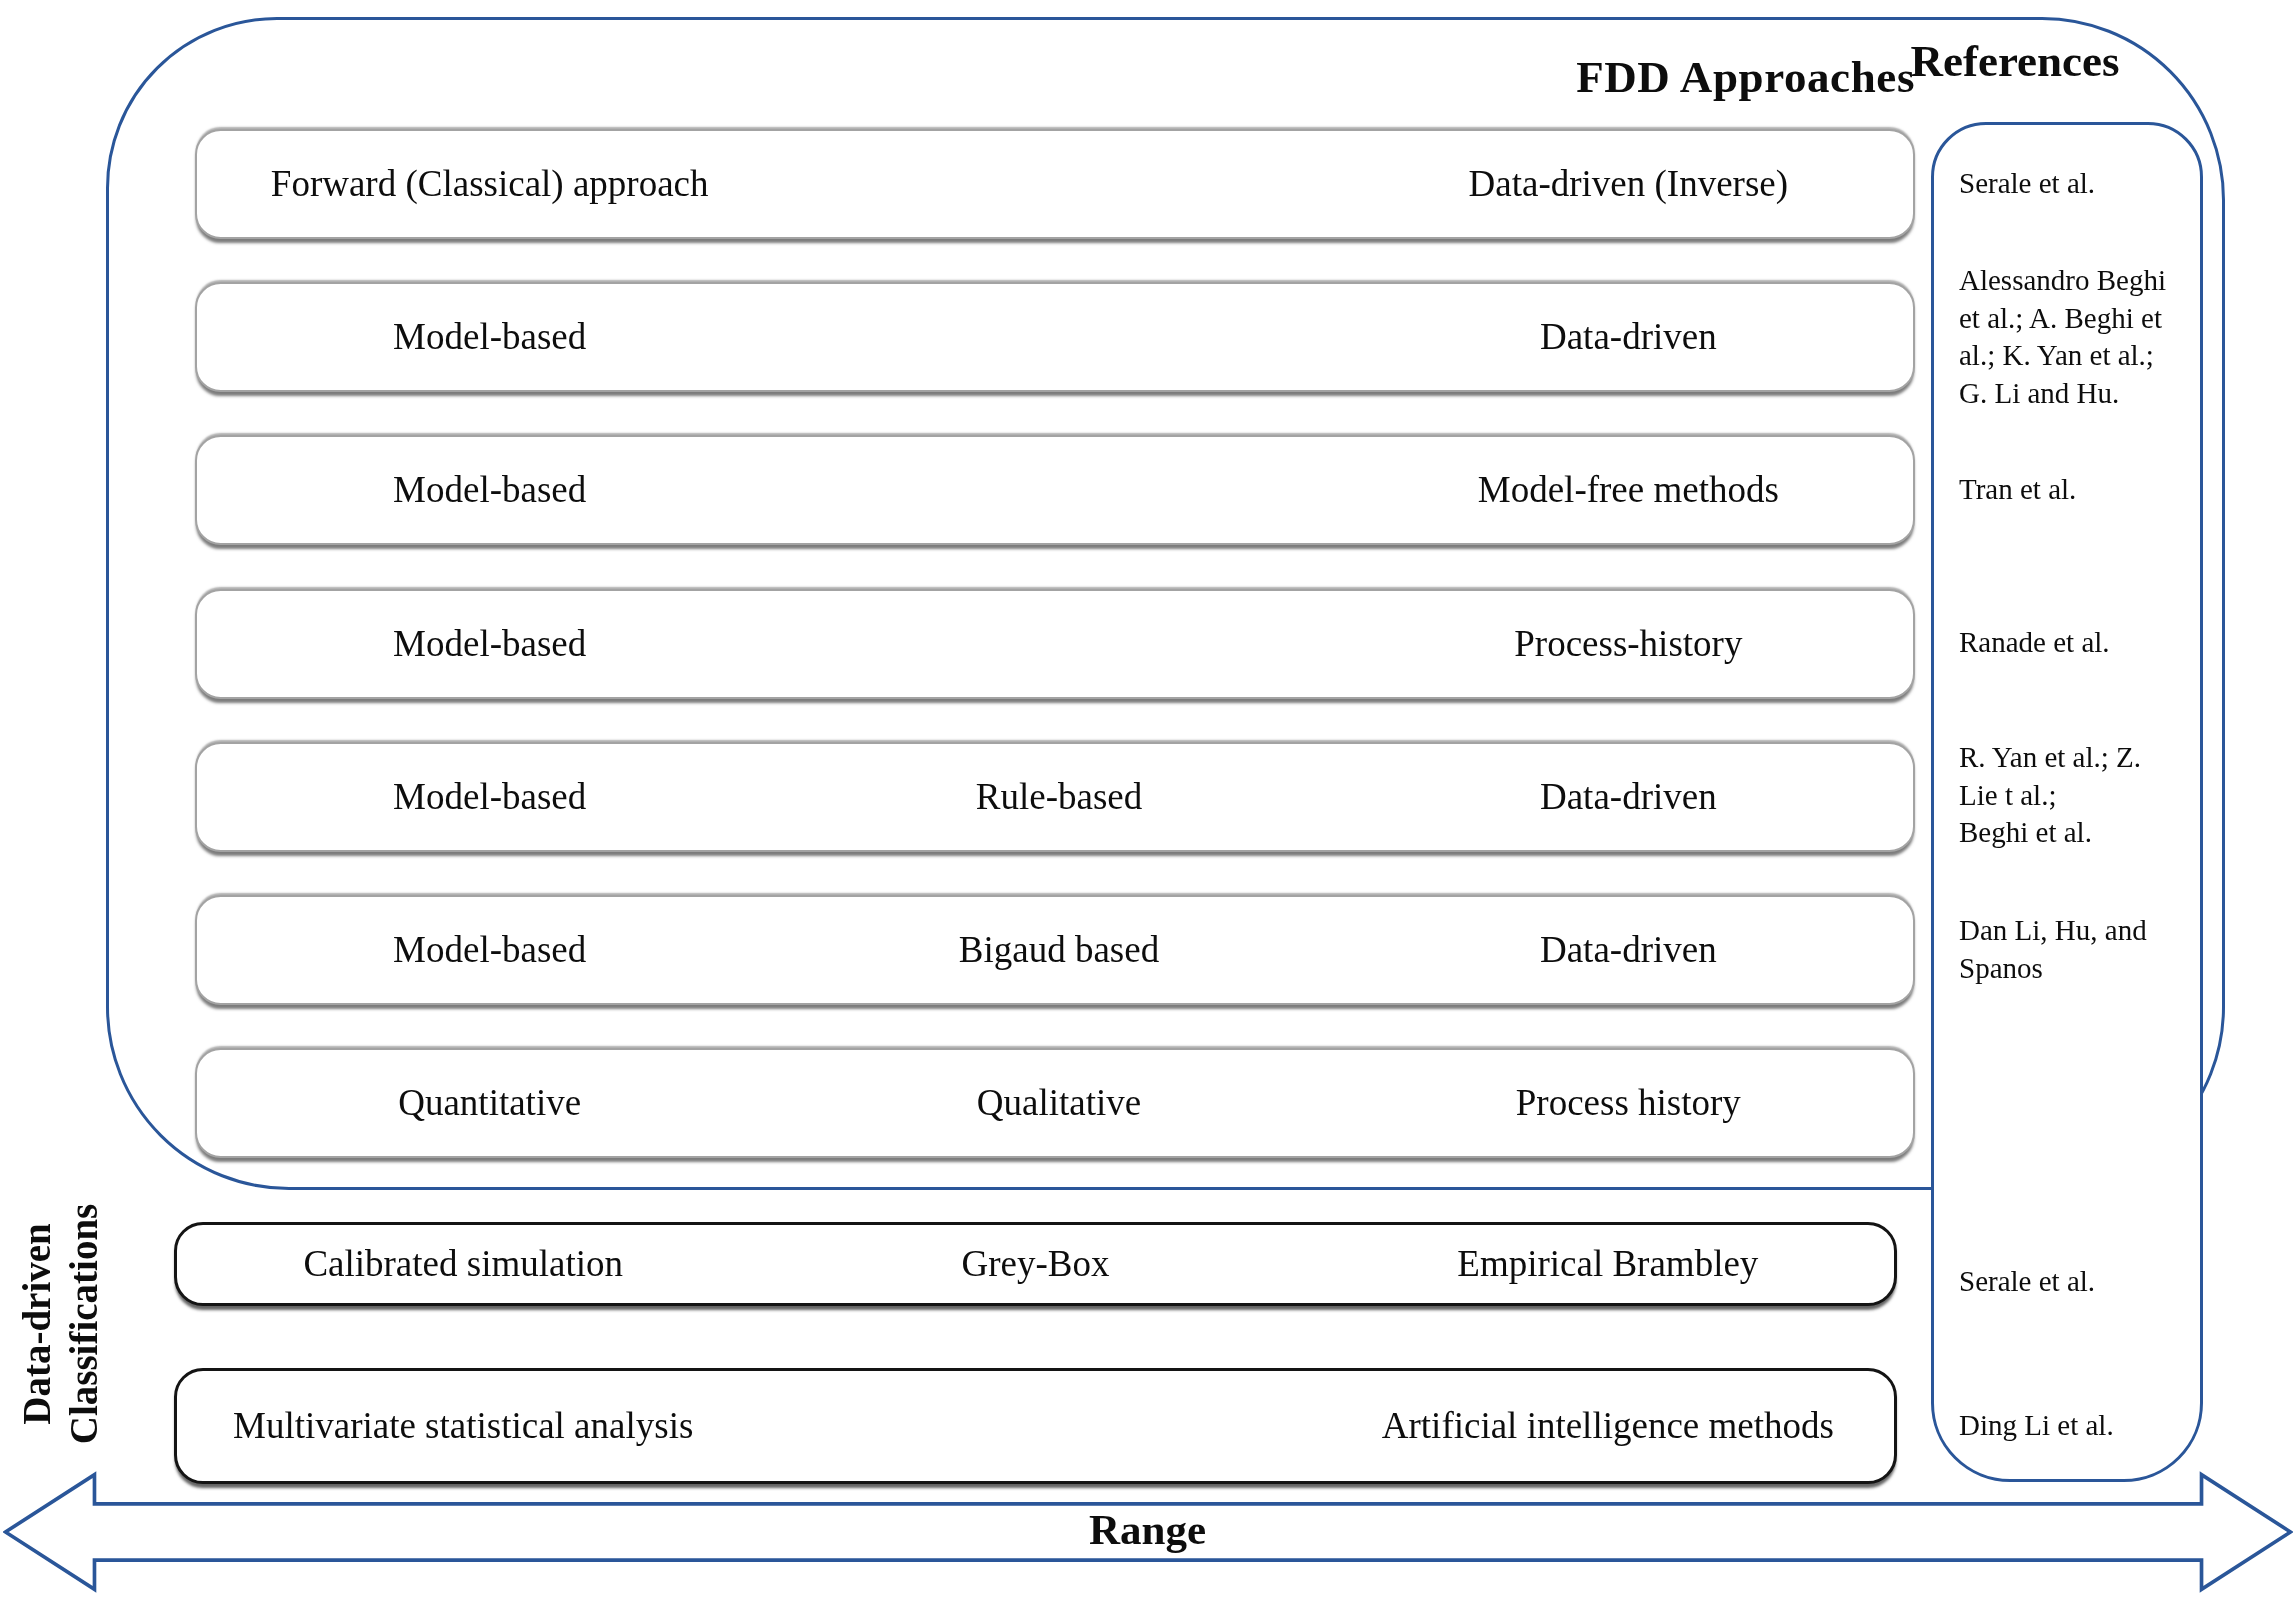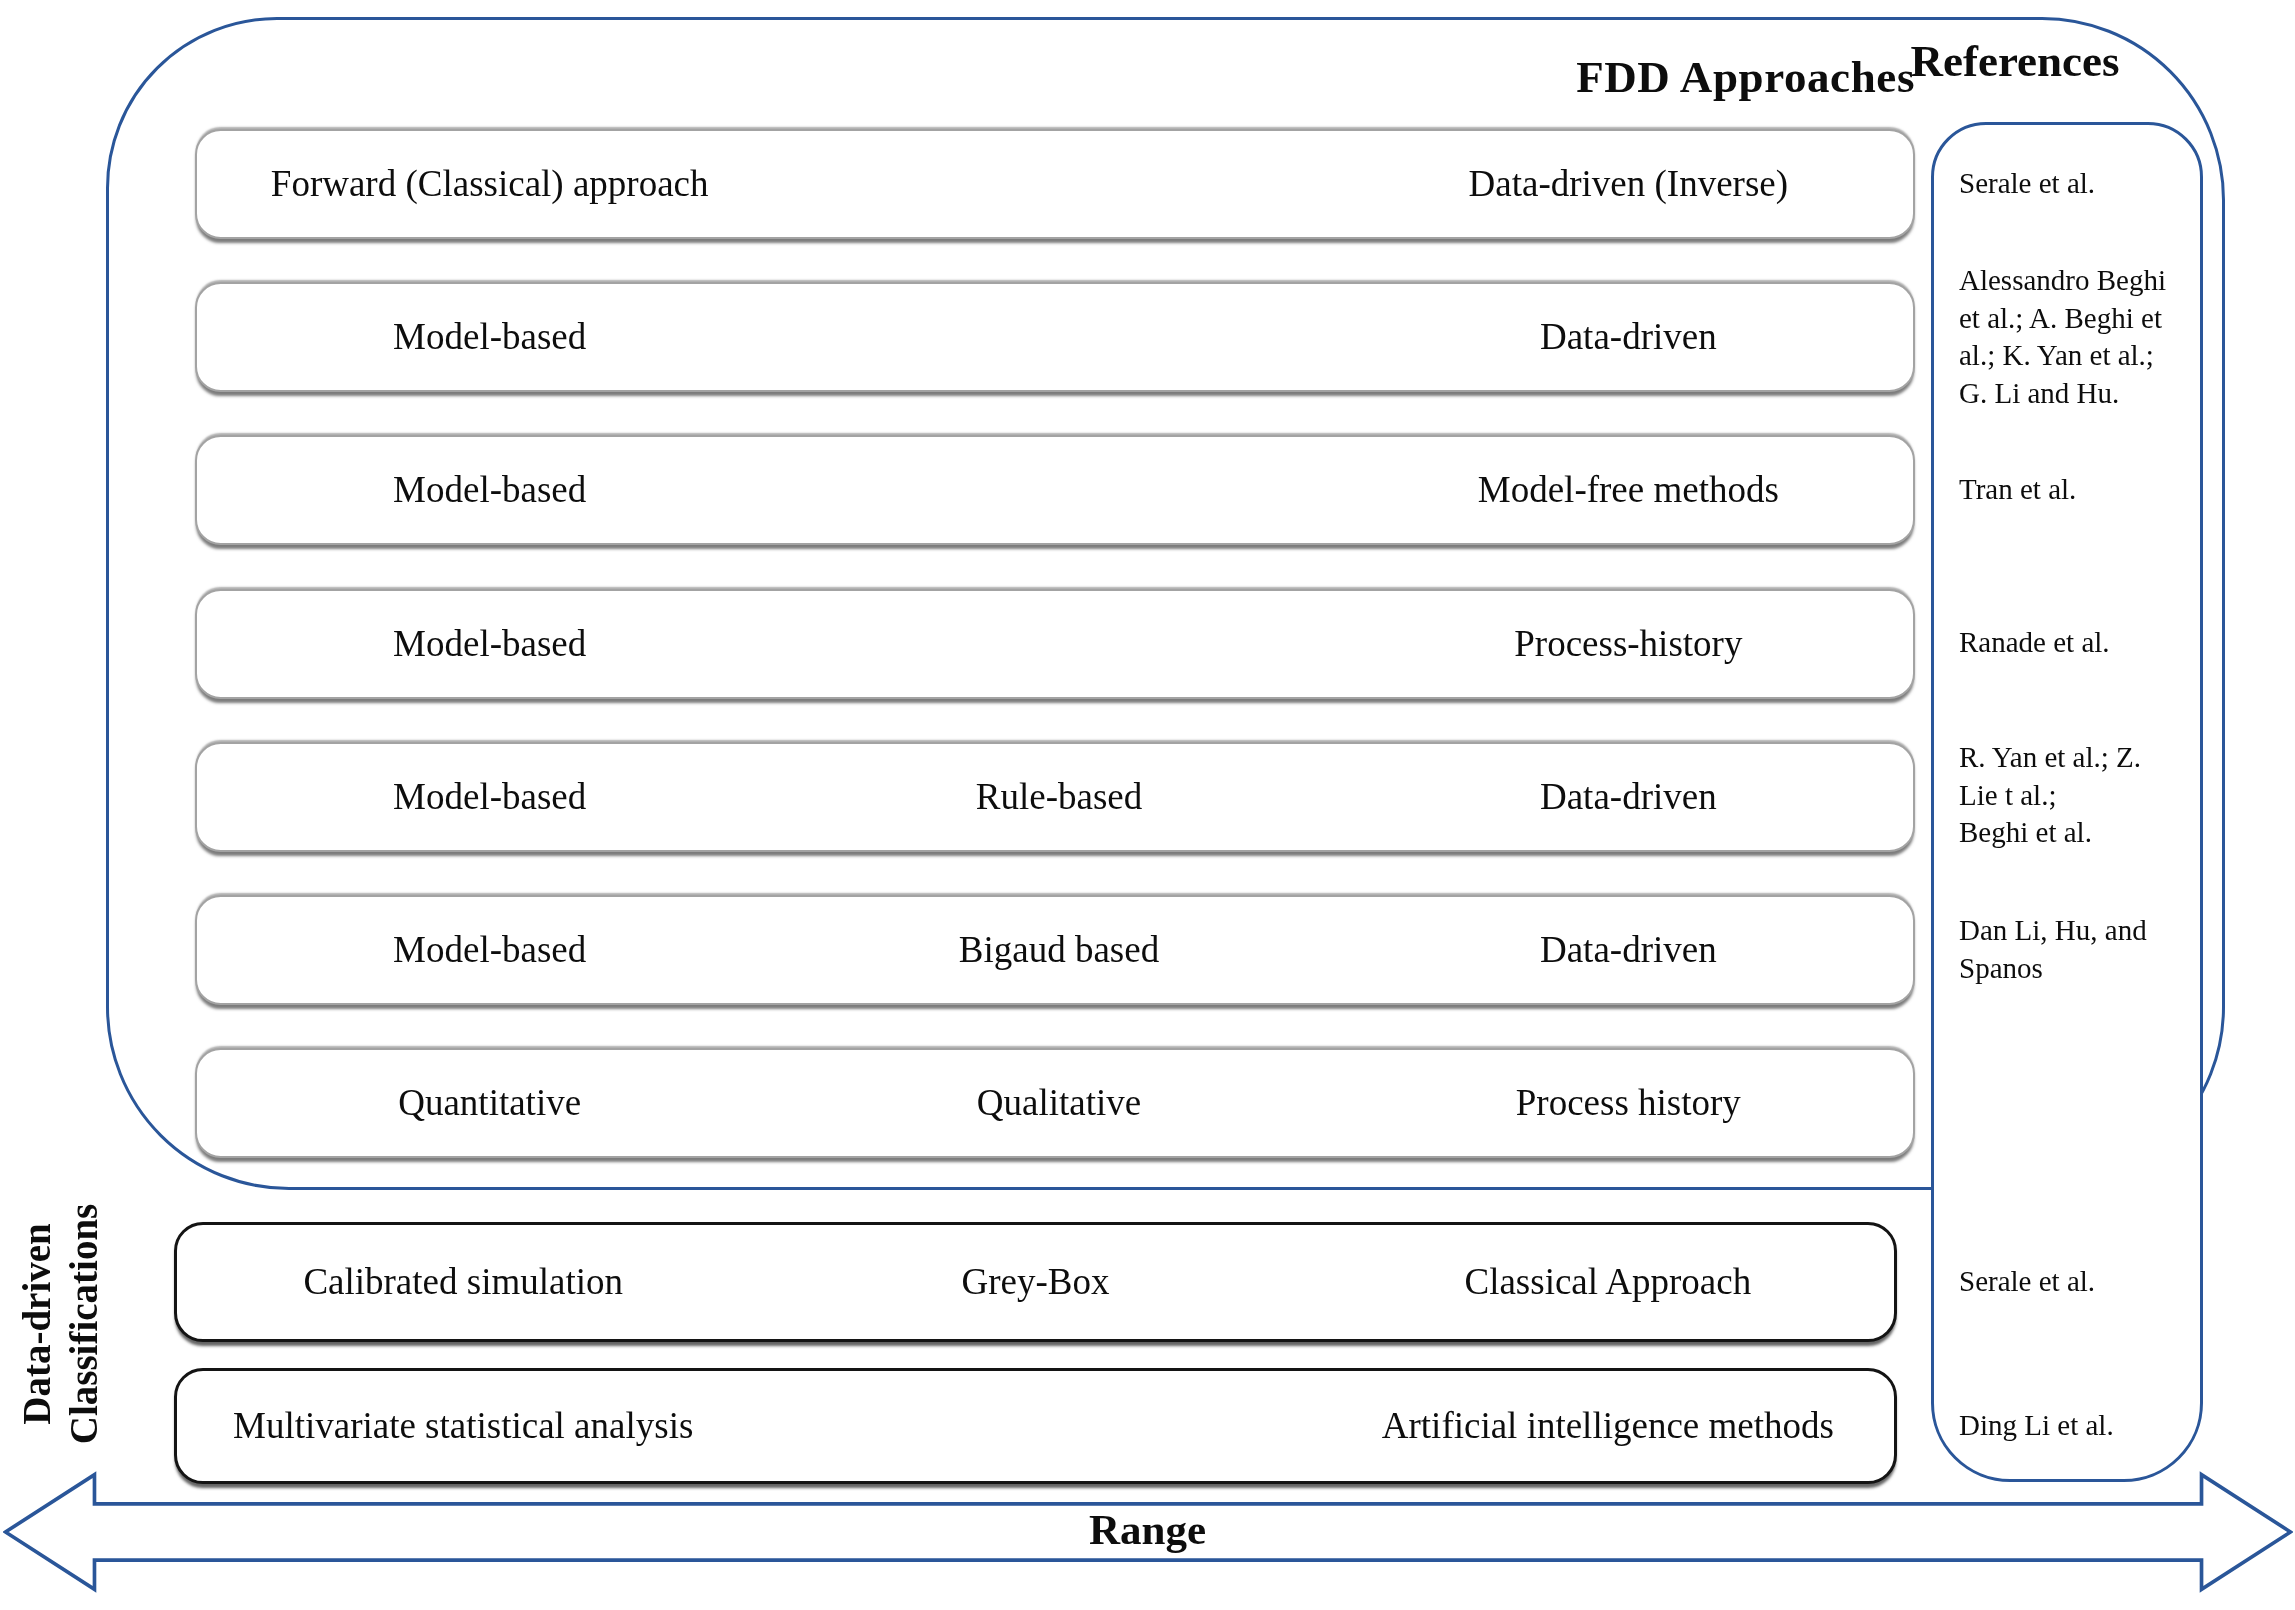--- a/index.html
+++ b/index.html
@@ -131,24 +131,24 @@
   <div class="row gray" style="top:895px">
     <div class="cell">Model-based</div>
     <div class="cell">Bigaud based</div>
     <div class="cell">Data-driven</div>
   </div>
   <div class="row gray" style="top:1048px">
     <div class="cell">Quantitative</div>
     <div class="cell">Qualitative</div>
     <div class="cell">Process history</div>
   </div>
-  <div class="row black" style="top:1222px;height:120px">
+  <div class="row black" style="top:1222px;height:84px">
     <div class="cell">Calibrated simulation</div>
     <div class="cell">Grey-Box</div>
-    <div class="cell">Classical Approach</div>
+    <div class="cell">Empirical Brambley</div>
   </div>
   <div class="row black" style="top:1368px;height:116px">
     <div class="cell">Multivariate statistical analysis</div>
     <div class="cell"></div>
     <div class="cell">Artificial intelligence methods</div>
   </div>
 
   <div class="ref-panel"></div>
   <div class="ref" style="top:184px">Serale et al.</div>
   <div class="ref" style="top:337px">Alessandro Beghi

